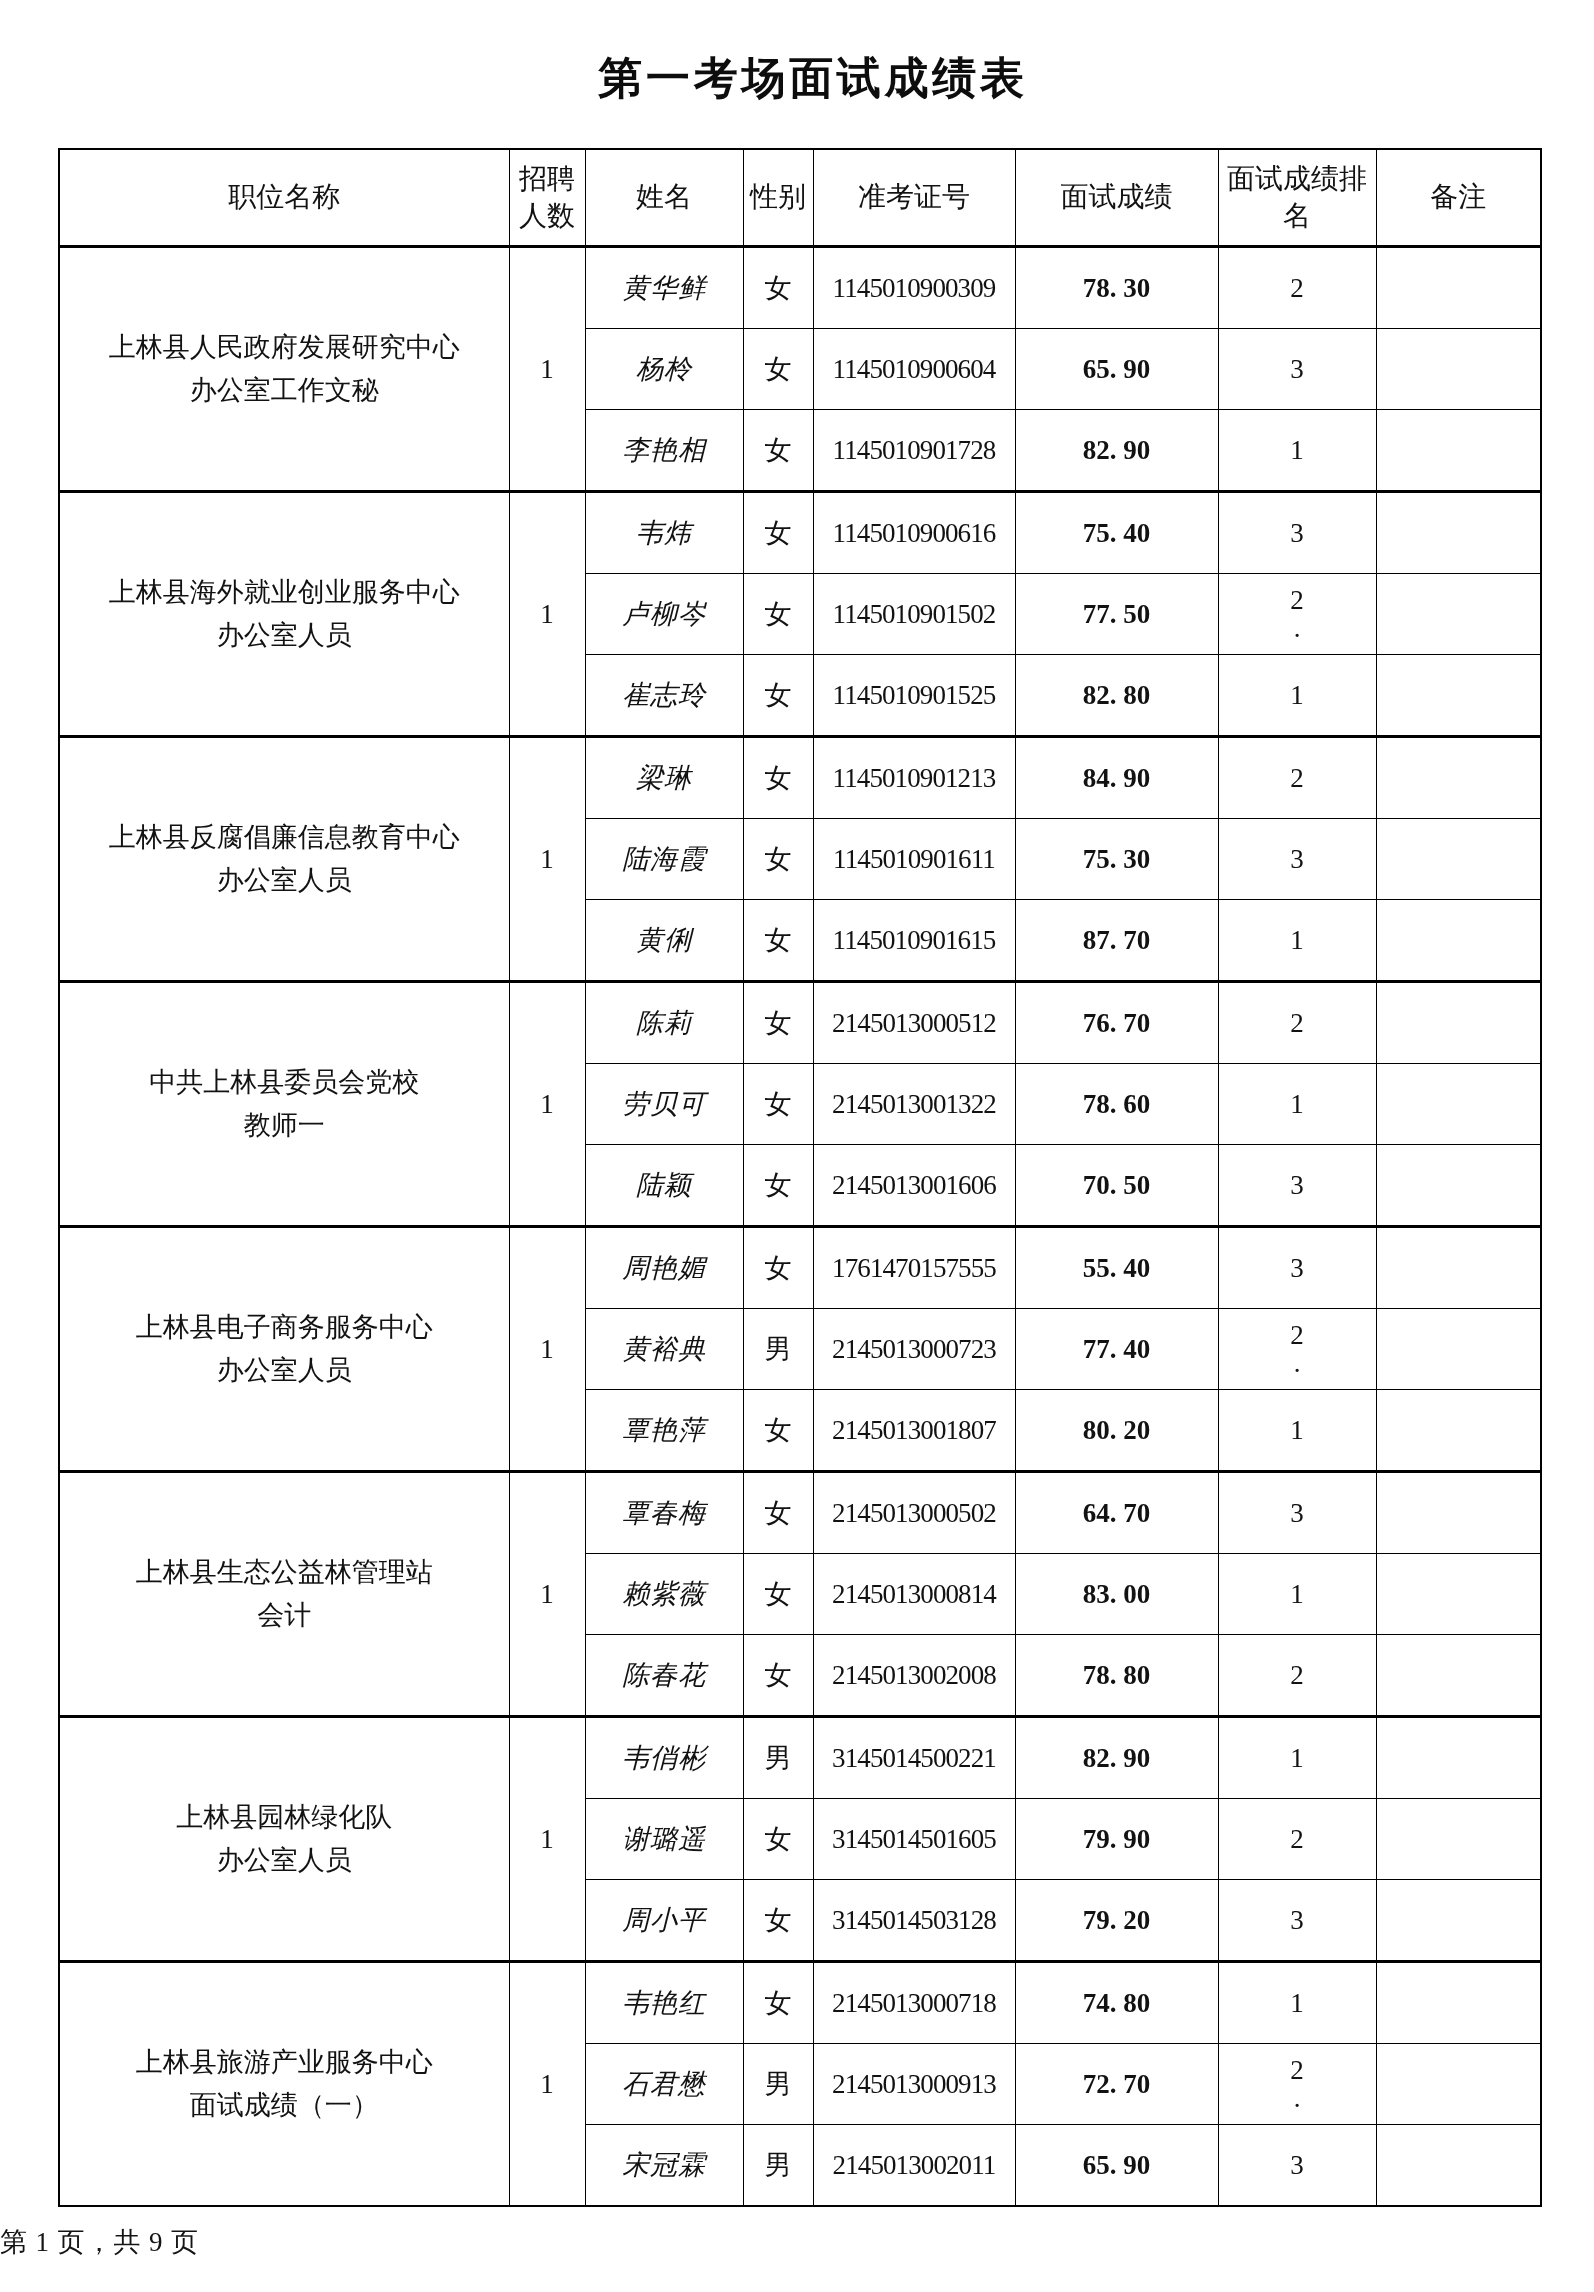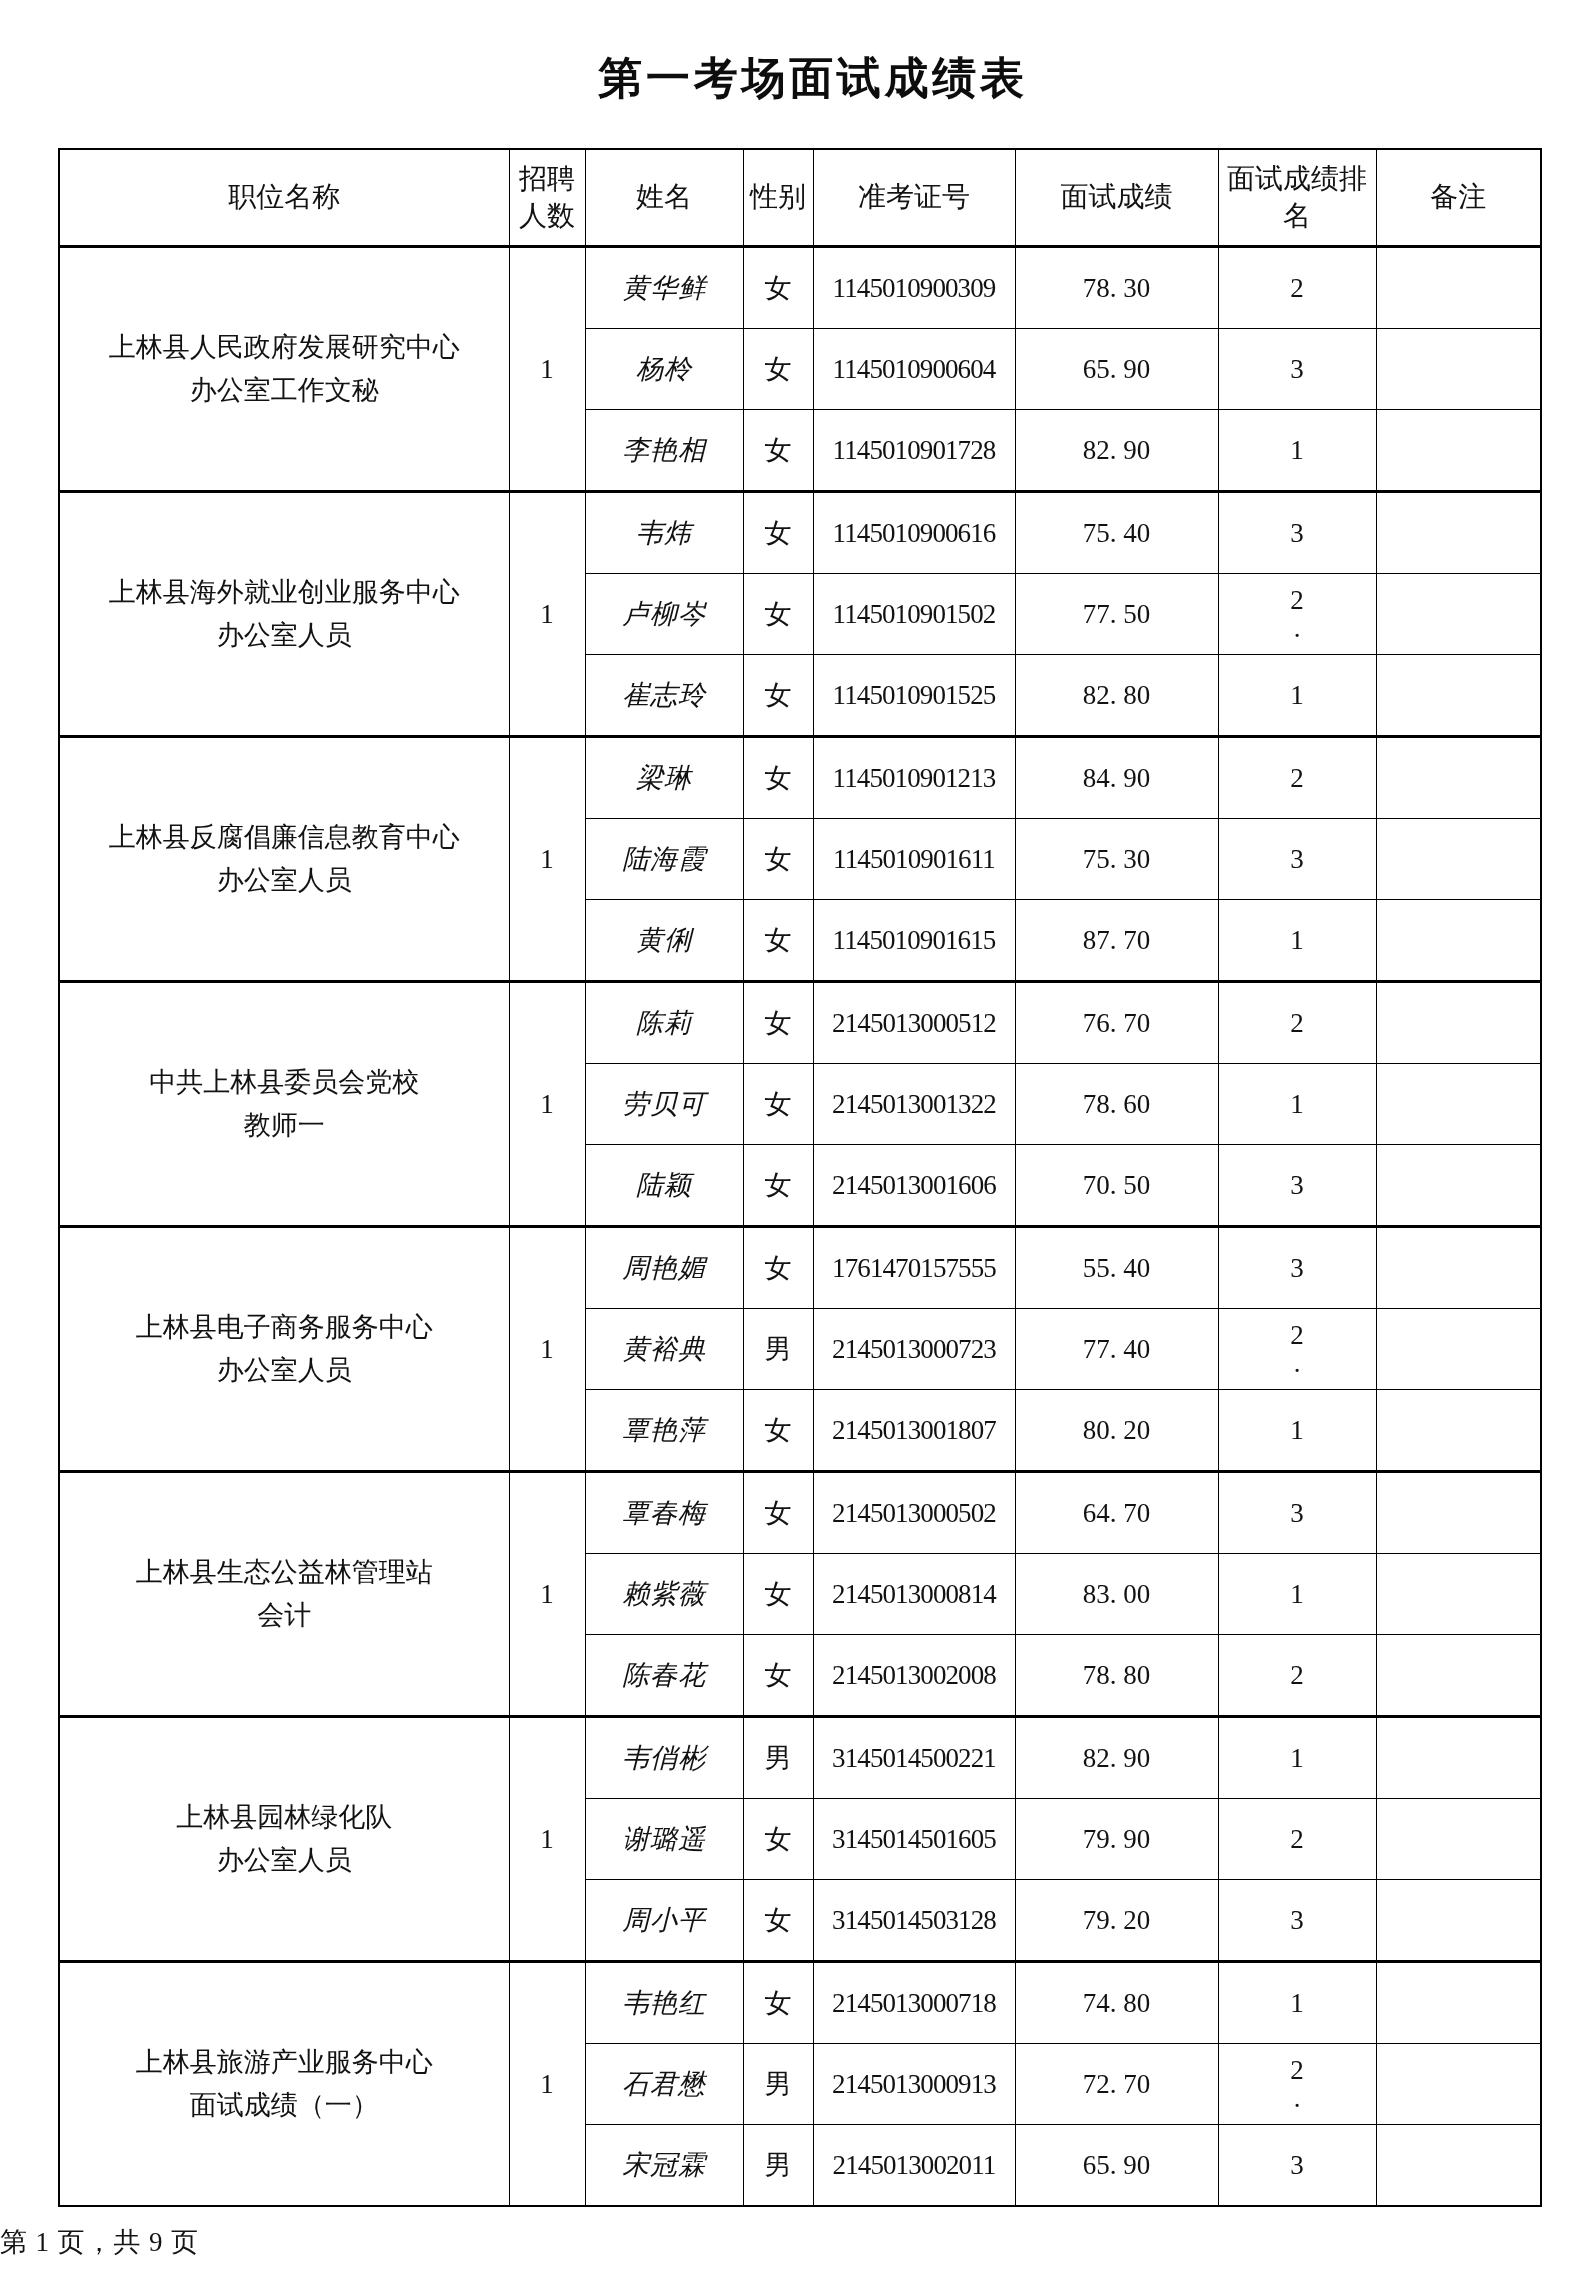--- a/index.html
+++ b/index.html
@@ -36,21 +36,21 @@
     line-height:1.3;
     border-bottom:3.7px solid #000;
   }
   .score-table tbody td{height:80px;font-size:27px;}
   tr.g-start td{border-top:3.7px solid #000;}
   td.pos{font-size:27px;line-height:1.6;white-space:pre-line;}
   td.cnt{font-size:26px;}
   td.name{font-size:27px;letter-spacing:0.9px;font-style:italic;}
   td.gen{font-size:27px;}
   td.tick{font-size:28px;letter-spacing:-0.9px;font-family:"Liberation Serif",serif;}
-  td.score{font-size:27px;}
+  td.score{font-size:27px;font-weight:bold;}
   td.rank{font-size:27px;white-space:pre-line;line-height:1.05;}
   .footer{
     position:absolute;top:2224px;left:0;width:100%;
     text-align:left;font-size:27px;letter-spacing:0.9px;
     color:#141414;
   }
 </style>
 </head>
 <body>
 

